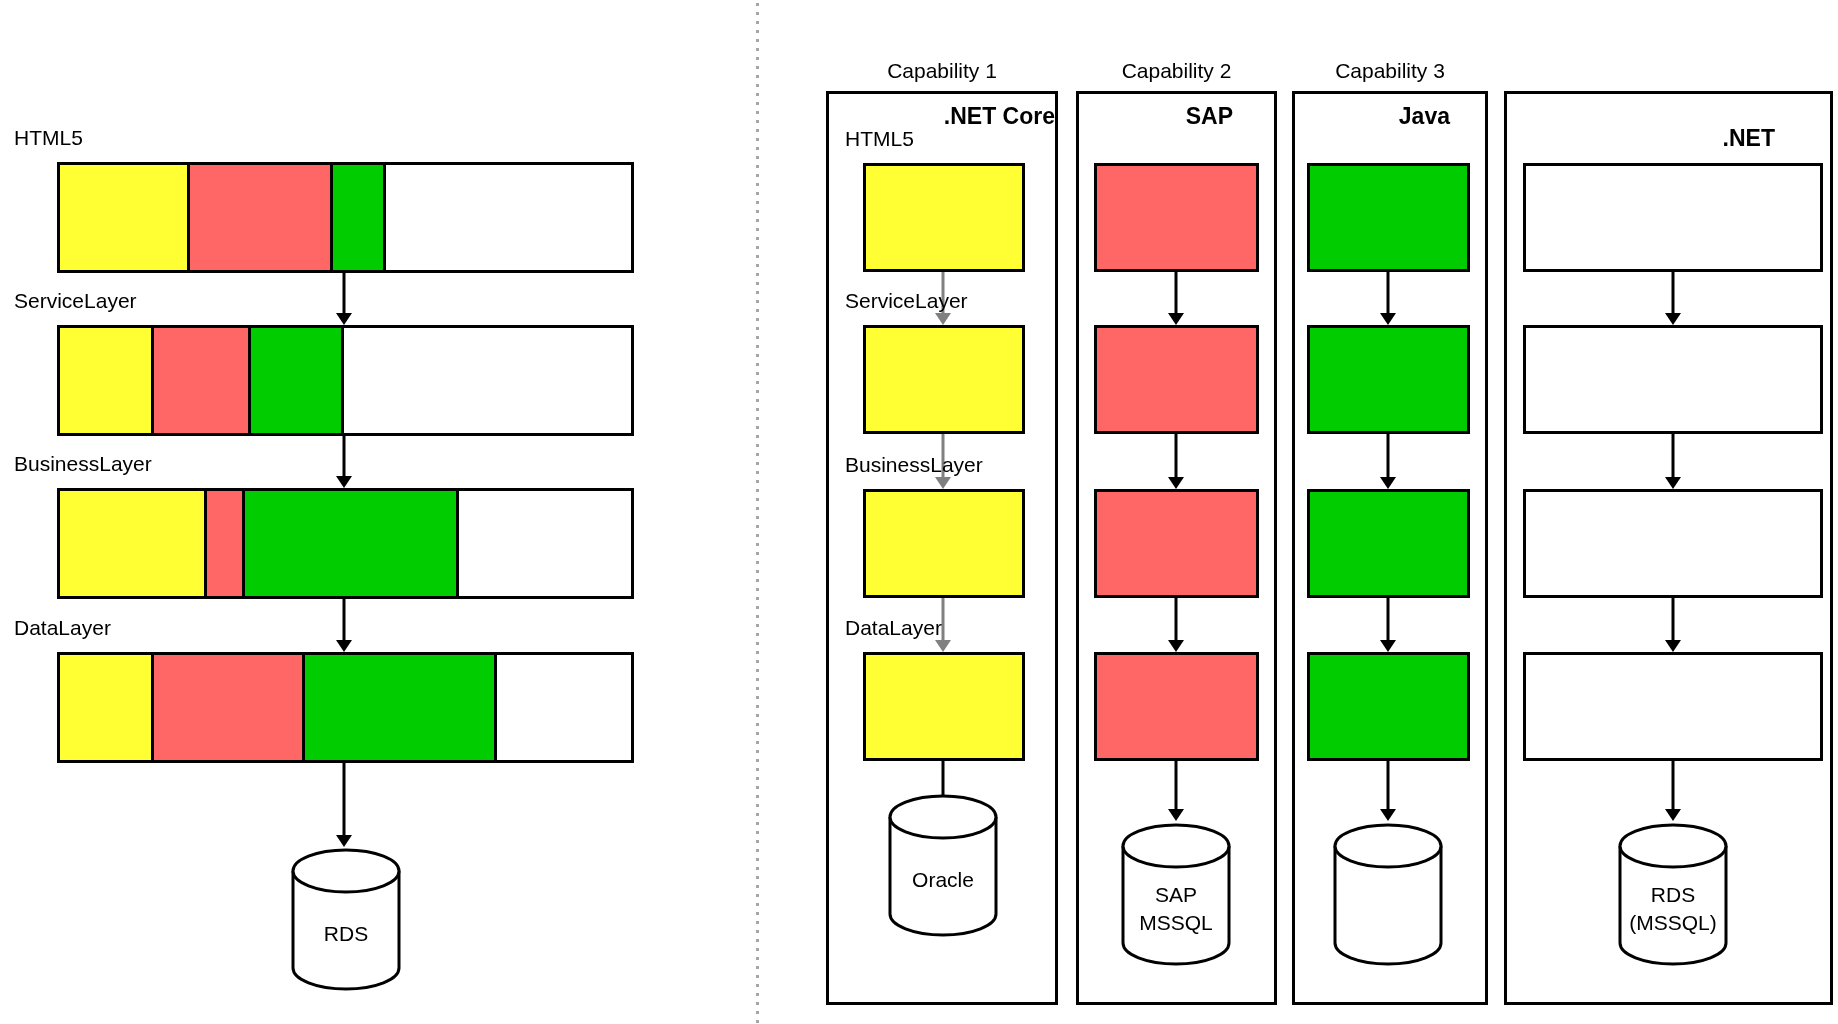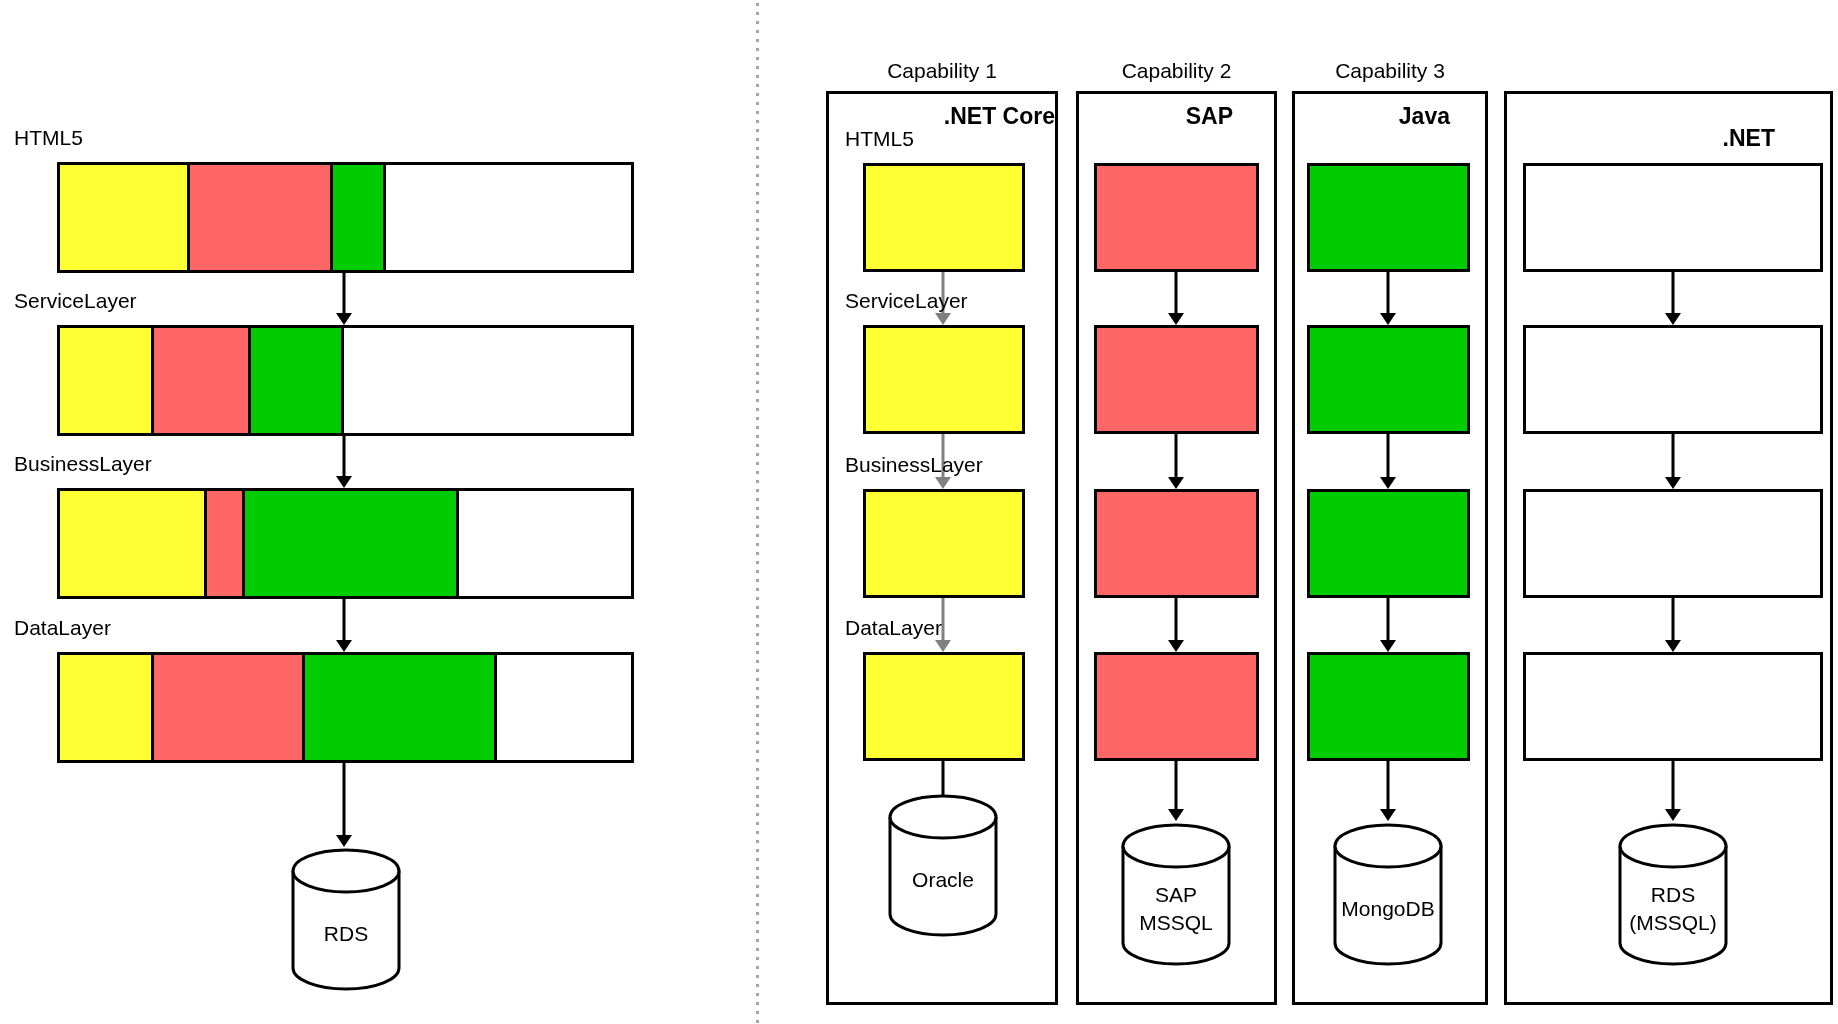--- a/index.html
+++ b/index.html
@@ -162,23 +162,21 @@
       <div class="head" style="position: absolute; border-top-color: rgb(0, 0, 0);"></div>
     </div>
     <div class="abs box" style="left: 1307px; top: 652px; width: 163px; height: 109px; background: rgb(0, 204, 0);"></div>
     <div class="abs arrow" style="left: 1380px; top: 761px; width: 16px; height: 60px;">
       <div class="stem" style="height: 49px; background: rgb(0, 0, 0); position: absolute;"></div>
       <div class="head" style="position: absolute; border-top-color: rgb(0, 0, 0);"></div>
     </div>
     <div class="abs" style="left: 1332px; top: 822px; width: 112px; height: 146px;"><svg width="112" height="146" viewBox="0 0 112 146">
         <path d="M3,24 L3,121 A53,21 0 0 0 109,121 L109,24" fill="#fff" stroke="#000000" stroke-width="3"></path>
         <ellipse cx="56" cy="24" rx="53" ry="21" fill="#fff" stroke="#000000" stroke-width="3"></ellipse>
-      </svg><div class="cyl-label" style="position: absolute; left: 0px; top: 52px; width: 112px; height: 70px;">
-        <div>MongoDB</div>
-      </div></div>
+      </svg></div>
     <div class="abs frame" style="left: 1504px; top: 91px; width: 329px; height: 914px;"></div>
     <div class="abs tech-label" style="left: 1504px; top: 103px; width: 271px; margin-top: 22px;">.NET</div>
     <div class="abs box" style="left: 1523px; top: 163px; width: 300px; height: 109px; background: rgb(255, 255, 255);"></div>
     <div class="abs arrow" style="left: 1665px; top: 272px; width: 16px; height: 53px;">
       <div class="stem" style="height: 42px; background: rgb(0, 0, 0); position: absolute;"></div>
       <div class="head" style="position: absolute; border-top-color: rgb(0, 0, 0);"></div>
     </div>
     <div class="abs box" style="left: 1523px; top: 325px; width: 300px; height: 109px; background: rgb(255, 255, 255);"></div>
     <div class="abs arrow" style="left: 1665px; top: 434px; width: 16px; height: 55px;">
       <div class="stem" style="height: 44px; background: rgb(0, 0, 0); position: absolute;"></div>

